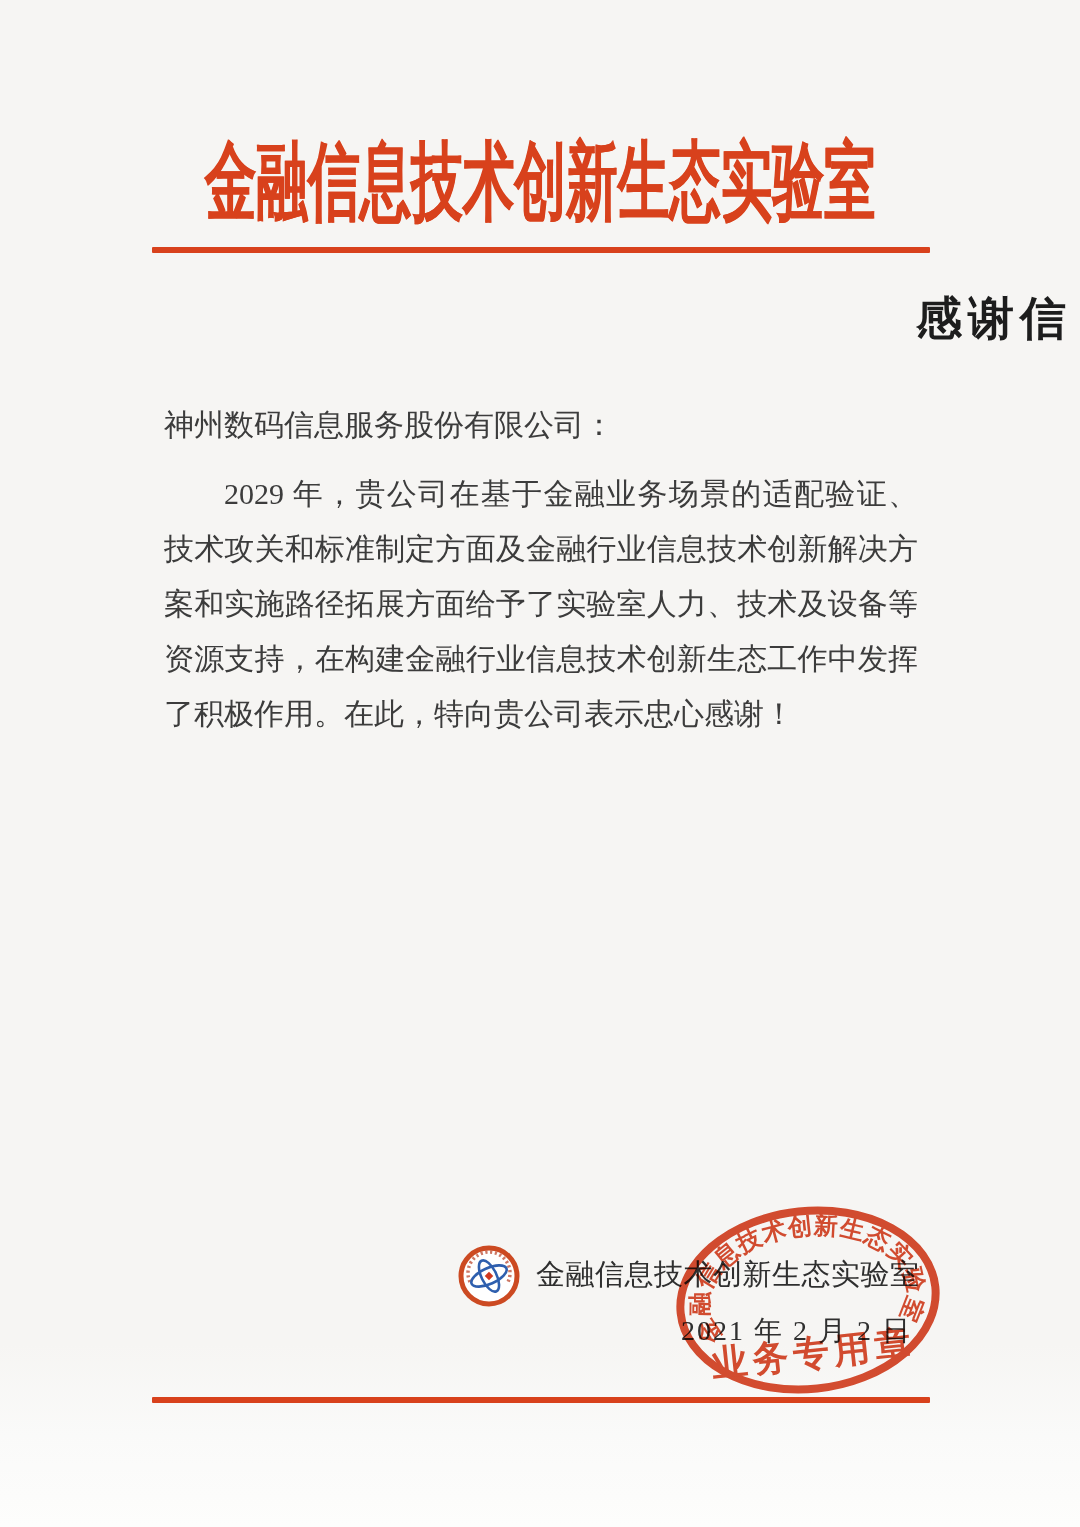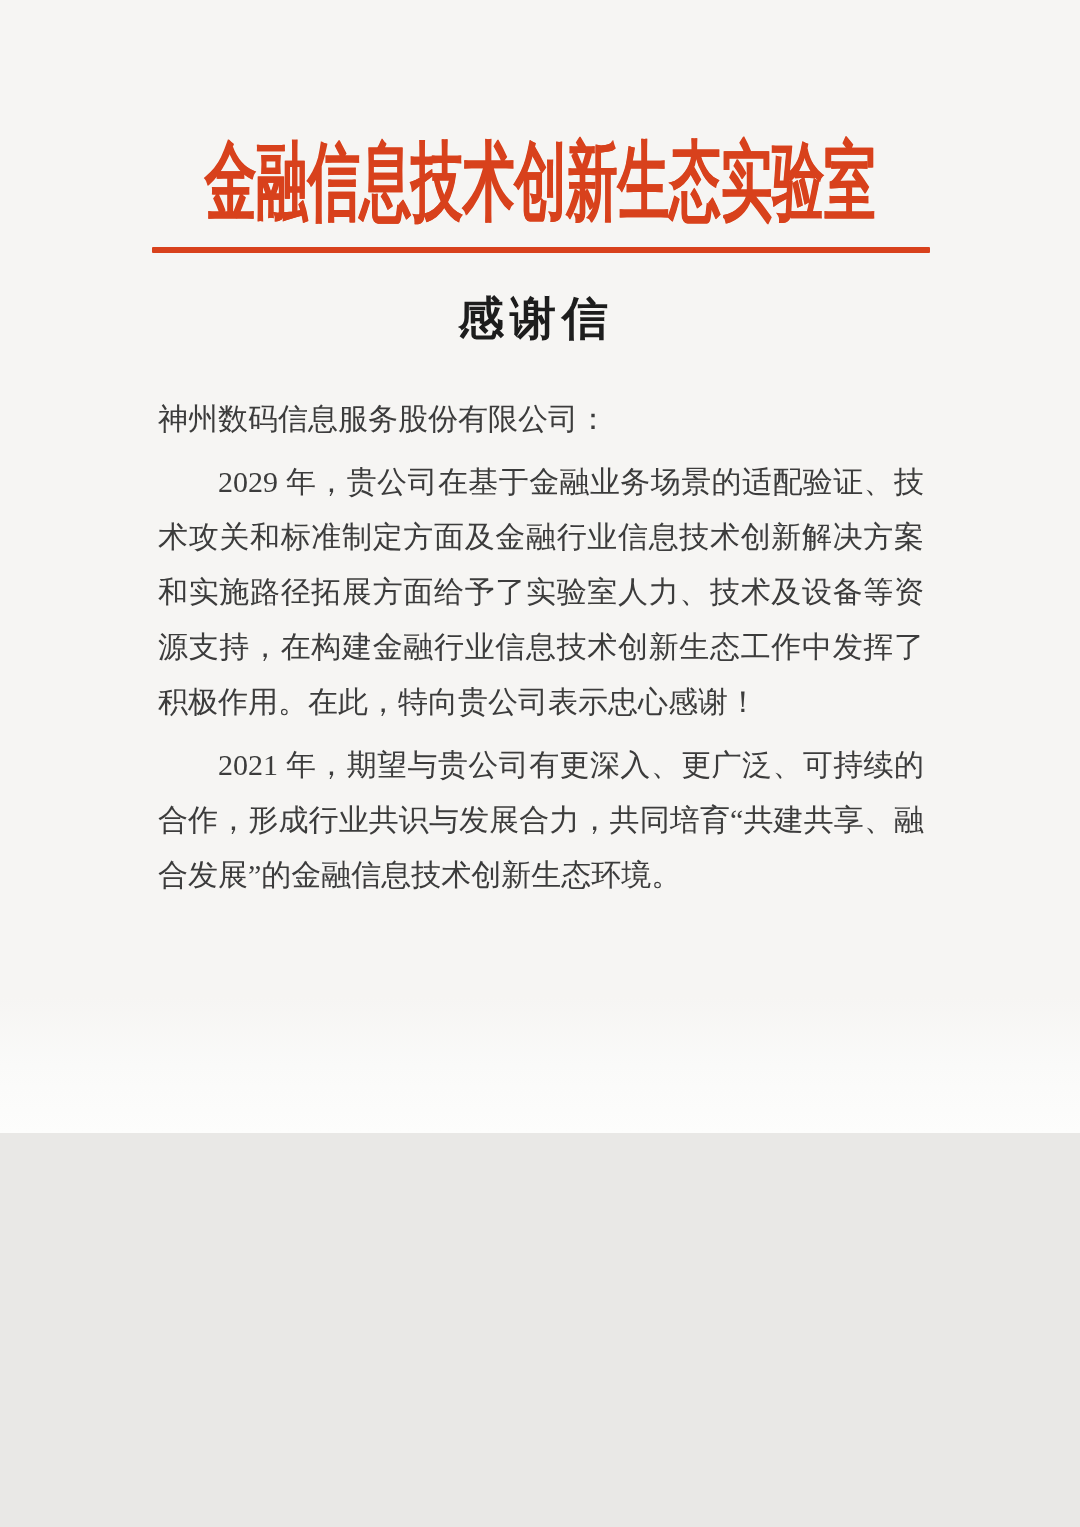--- a/index.html
+++ b/index.html
@@ -2,53 +2,53 @@
 <html><head>
 <meta charset="utf-8">
 <style>
   html,body{margin:0;padding:0;}
   body{
     width:1080px;height:1527px;
     font-family:"Liberation Serif","DejaVu Serif",serif;
     background:#e9e8e6;
   }
   .page{
-    position:relative;width:1080px;height:1133px;overflow:hidden;
+    position:relative;width:1080px;height:1527px;overflow:hidden;
     background:linear-gradient(180deg,#f6f5f3 0%,#f6f5f3 88%,#fafaf9 94%,#fdfdfc 100%);
   }
   
   .letterhead{
     position:absolute;top:132px;left:0;width:1080px;height:100px;
     display:flex;justify-content:center;align-items:center;
     color:#d8411c;
     font-family:"Liberation Serif","DejaVu Serif",serif;
     font-weight:bold;font-size:86px;line-height:100px;white-space:nowrap;
     transform:scaleX(0.60);transform-origin:50% 50%;
     text-shadow:1px 0 0 #d8411c;
   }
   .rule{
     position:absolute;left:152px;width:778px;height:6px;background:#d8411c;border-radius:1px;
   }
   .rule-top{top:247px;}
   .rule-bottom{top:1397px;}
   
   .doc-title{
     position:absolute;top:288px;left:0;width:1072px;margin:0;
-    text-align:center;color:#1d1d1d;
+    text-align:right;color:#1d1d1d;
     font-family:"Liberation Sans","DejaVu Sans",sans-serif;
     font-weight:600;font-size:46px;letter-spacing:6px;line-height:60px;
   }
   
   .letter-body{
     position:absolute;top:383px;left:150px;width:782px;
     color:#3c3c3c;
     font-size:30px;line-height:55px;
     text-align:justify;
   }
-  .letter-body p{margin:8px;}
+  .letter-body p{margin:14px;}
   .letter-body p.para{text-indent:2em;}
   
   .logo{position:absolute;left:457px;top:1244px;width:64px;height:64px;}
   .sig-org{
     position:absolute;left:536px;top:1254px;width:380px;
     color:#2f2f2f;font-size:29px;line-height:40px;letter-spacing:0.5px;white-space:nowrap;
   }
   .sig-date{
     position:absolute;top:1312px;right:168px;
     color:#2f2f2f;font-size:28px;letter-spacing:2px;white-space:nowrap;
@@ -71,21 +71,20 @@
 <div class="page">
 
   <div class="letterhead">金融信息技术创新生态实验室</div>
   <div class="rule rule-top"></div>
 
   <h1 class="doc-title">感谢信</h1>
 
   <div class="letter-body">
     <p class="salutation">神州数码信息服务股份有限公司：</p>
     <p class="para">2029 年，贵公司在基于金融业务场景的适配验证、技术攻关和标准制定方面及金融行业信息技术创新解决方案和实施路径拓展方面给予了实验室人力、技术及设备等资源支持，在构建金融行业信息技术创新生态工作中发挥了积极作用。在此，特向贵公司表示忠心感谢！</p>
-    <p class="para">2021 年，期望与贵公司有更深入、更广泛、可持续的合作，形成行业共识与发展合力，共同培育“共建共享、融合发展”的金融信息技术创新生态环境。</p>
   </div>
 
   <svg class="logo" viewBox="0 0 64 64" aria-hidden="true">
     <circle cx="32" cy="32" r="28" fill="#ffffff" stroke="#cc4a22" stroke-width="5"></circle>
     <path d="M 13 38 A 21 21 0 1 1 51 38" fill="none" stroke="#c4604a" stroke-width="3.5" stroke-dasharray="2.2 2.6" opacity="0.85"></path>
     <ellipse cx="32" cy="32" rx="19" ry="8" fill="none" stroke="#2e5fae" stroke-width="2.6" transform="rotate(-24 32 32)"></ellipse>
     <ellipse cx="32" cy="32" rx="17" ry="7.5" fill="none" stroke="#2e5fae" stroke-width="2.6" transform="rotate(64 32 32)"></ellipse>
     <rect x="29" y="29" width="6" height="6" fill="#d0381e" transform="rotate(45 32 32)"></rect>
   </svg>
 

